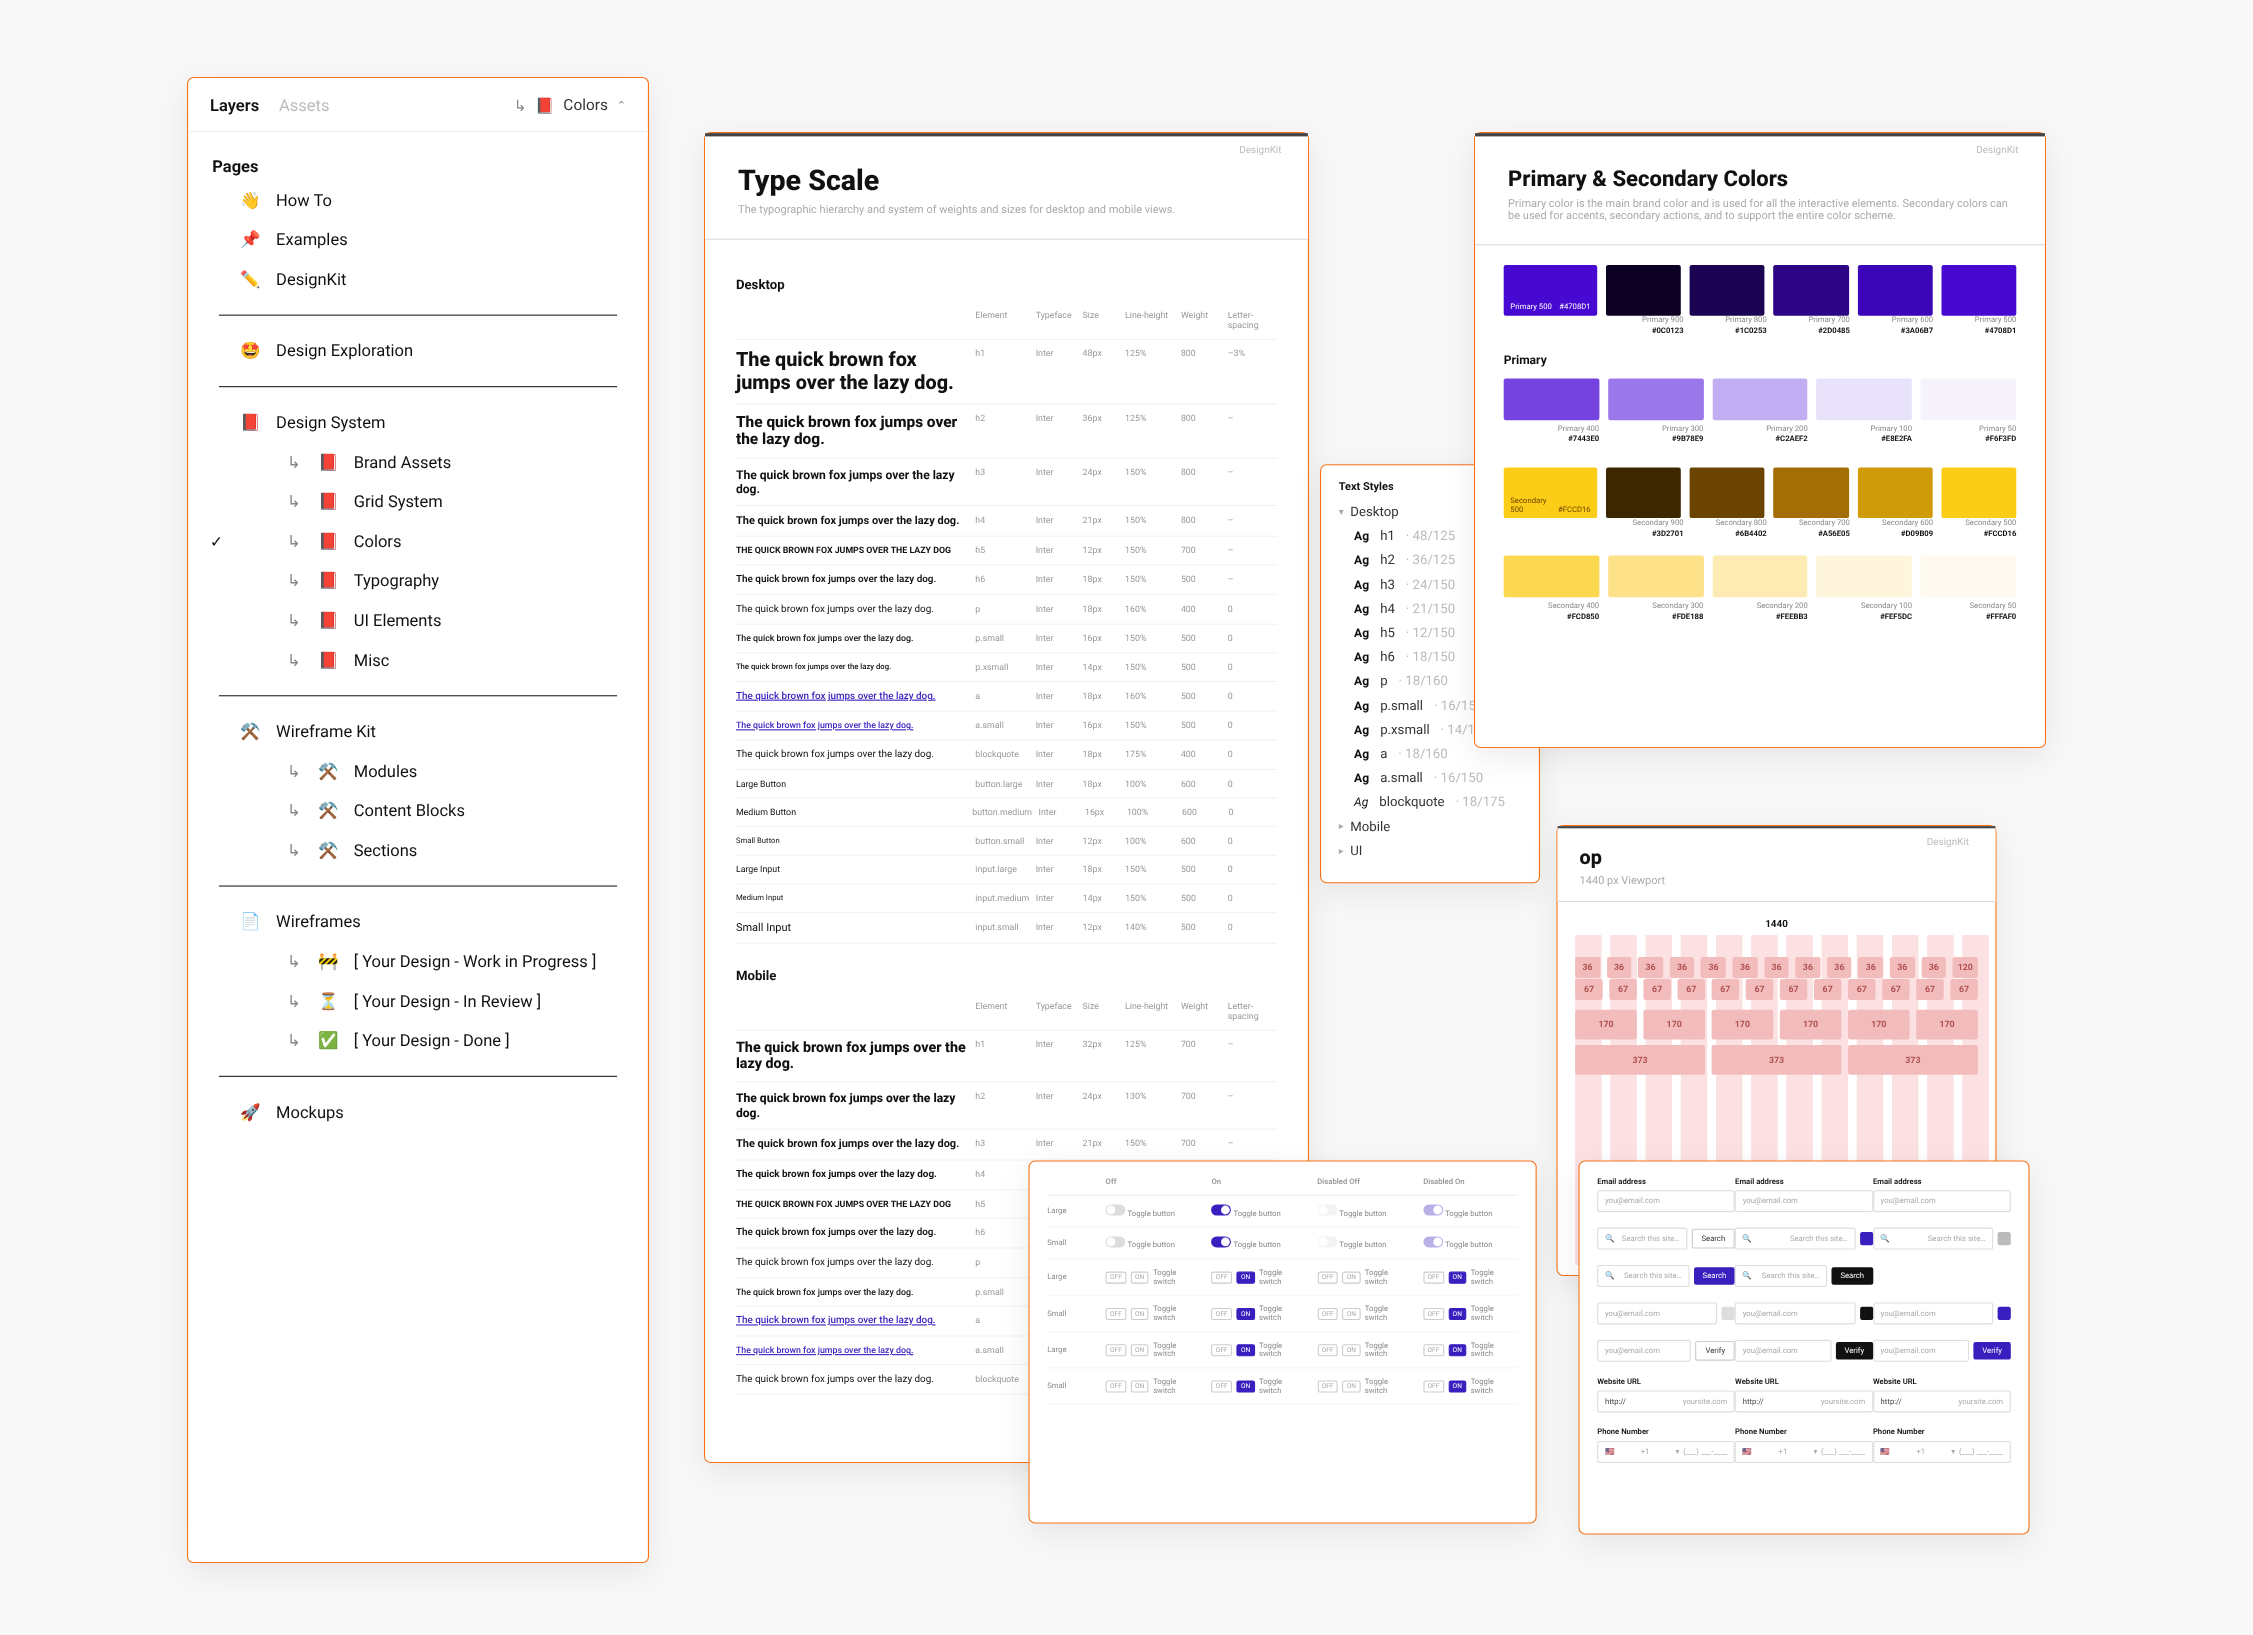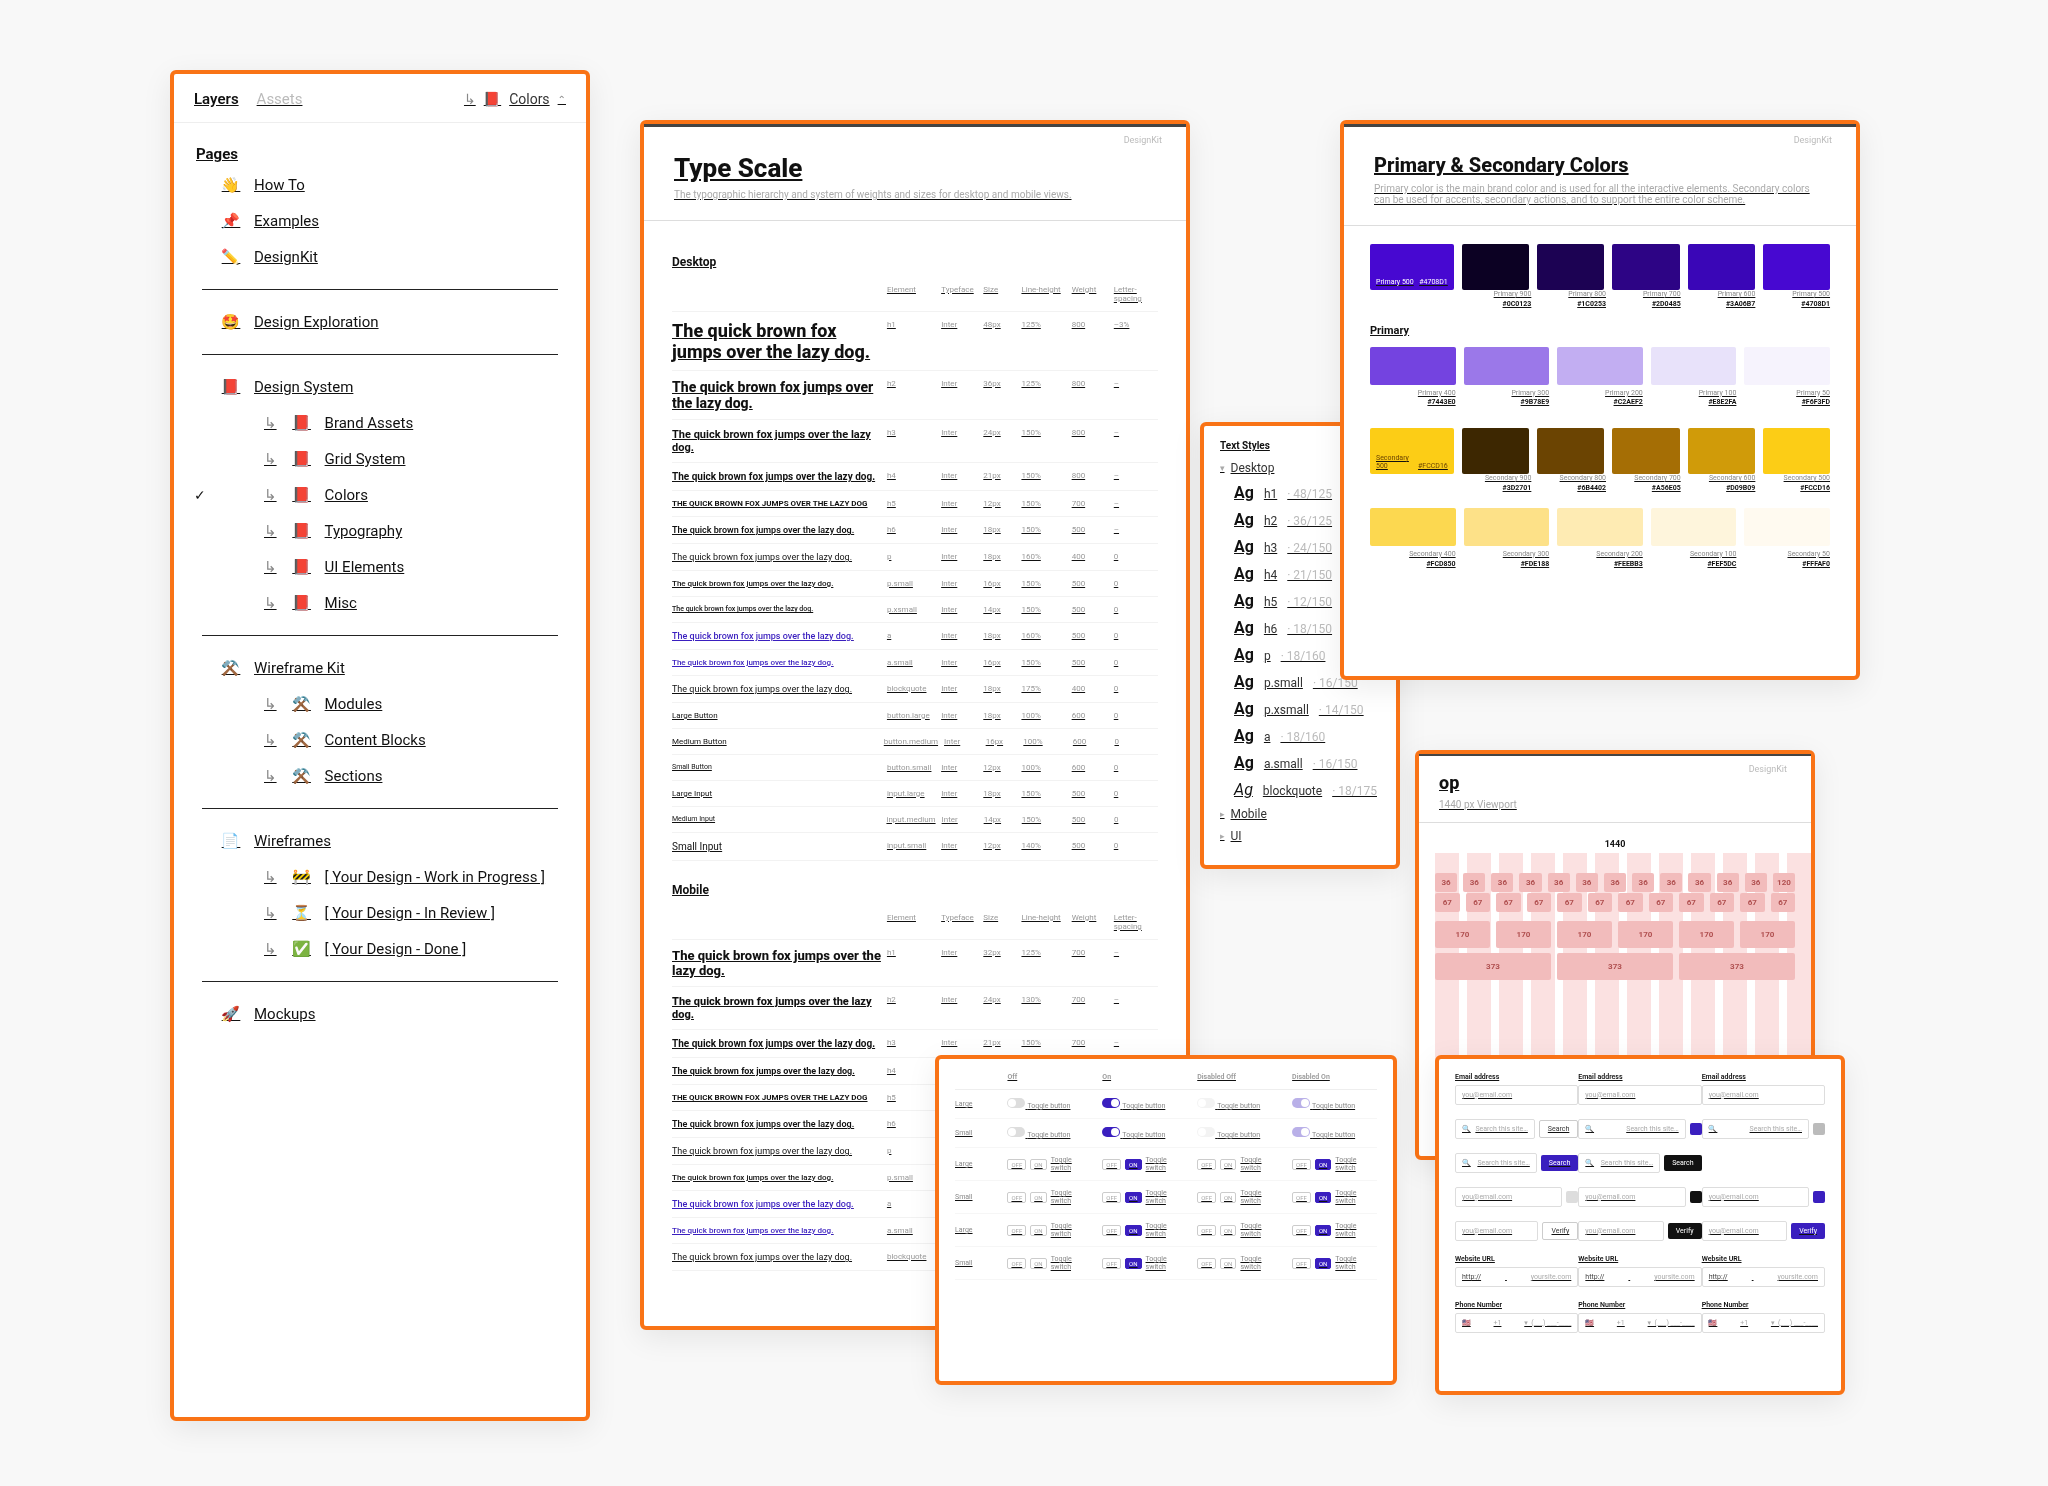--- a/index.html
+++ b/index.html
@@ -9,24 +9,23 @@
     width: 2048px;
     height: 1486px;
     position: relative;
     overflow: hidden;
     font-size: 13px;
     color: #111;
   }
   .panel {
     position: absolute;
     background: #fff;
-    border: 4px solid #f97316;
+    border: 1px solid #f97316;
     box-shadow: 0 8px 30px rgba(0,0,0,0.08);
     border-radius: 6px;
-    text-decoration: underline;
   }
 
   
   .layers {
     left: 170px; top: 70px; width: 420px; bottom: 65px;
     display:flex; flex-direction:column;
   }
   .layers-head {
     display:flex; align-items:center; justify-content:space-between;
     padding: 16px 20px 14px 20px; border-bottom:1px solid #eee;
@@ -75,21 +74,21 @@
 
   
   .text-styles {
     left: 1200px; top: 422px; width: 200px;
     padding: 14px 16px; background:#fff;
   }
   .text-styles h4 { font-size:10px; margin-bottom:10px; }
   .ts-group { font-size:12px; color:#333; margin:8px 0; display:flex; align-items:center; gap:6px;}
   .ts-caret { font-size:9px; color:#aaa; }
   .ts-style-row { display:flex; align-items:baseline; gap:10px; font-size:12px; margin:8px 0; padding-left:14px;}
-  .ts-style-row .ag { font-weight:700; font-size:16px; }
+  .ts-style-row .ag { font-weight:700; font-size:11px; }
   .ts-style-row .ag.i { font-style:italic; font-weight:400; }
   .ts-style-row .sn { color:#333; }
   .ts-style-row .dim { color:#bbb; }
 
   
   .colors { left: 1340px; top: 120px; width: 520px; height: 560px; }
   .swatch-row { display:flex; gap:8px; margin:10px 0 4px 0; }
   .swatch { flex:1; height:46px; border-radius:2px; position:relative; font-size:7px; color:#fff; display:flex; align-items:flex-end; justify-content:space-between; padding:4px 6px;}
   .swatch.sm { height:38px; }
   .sw-meta-row { display:flex; gap:8px; margin-bottom:14px;}

